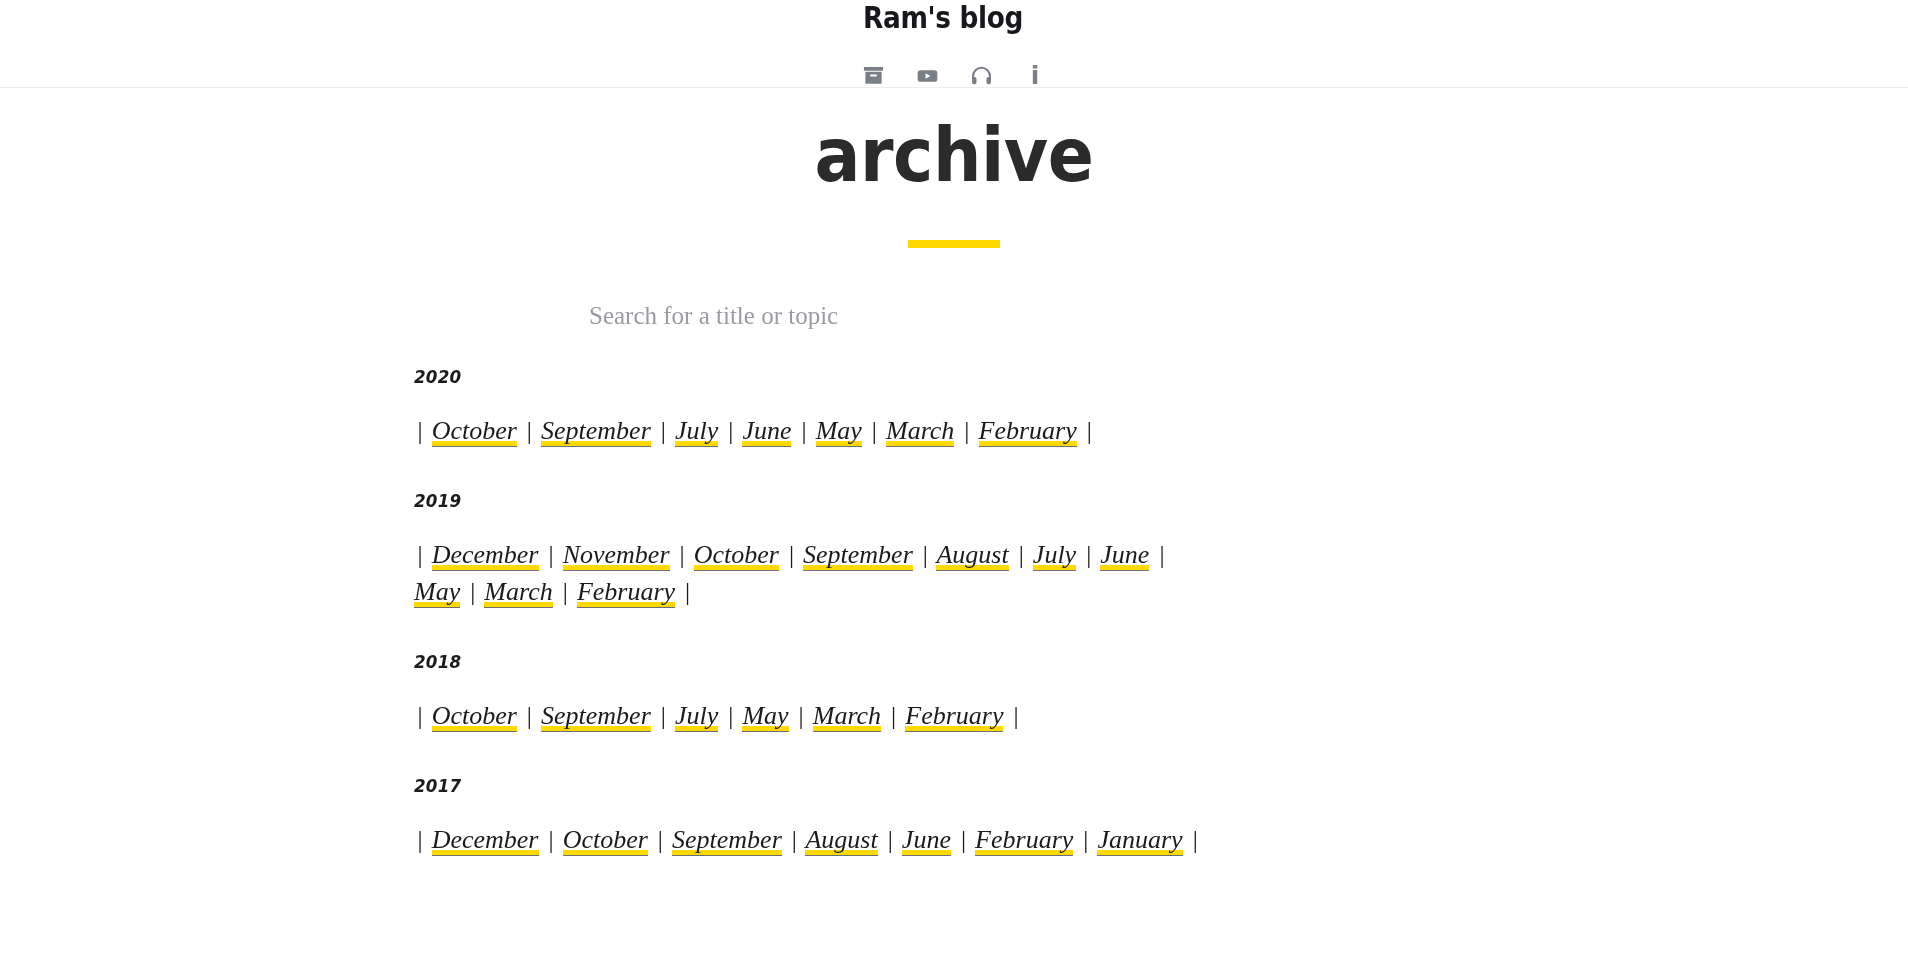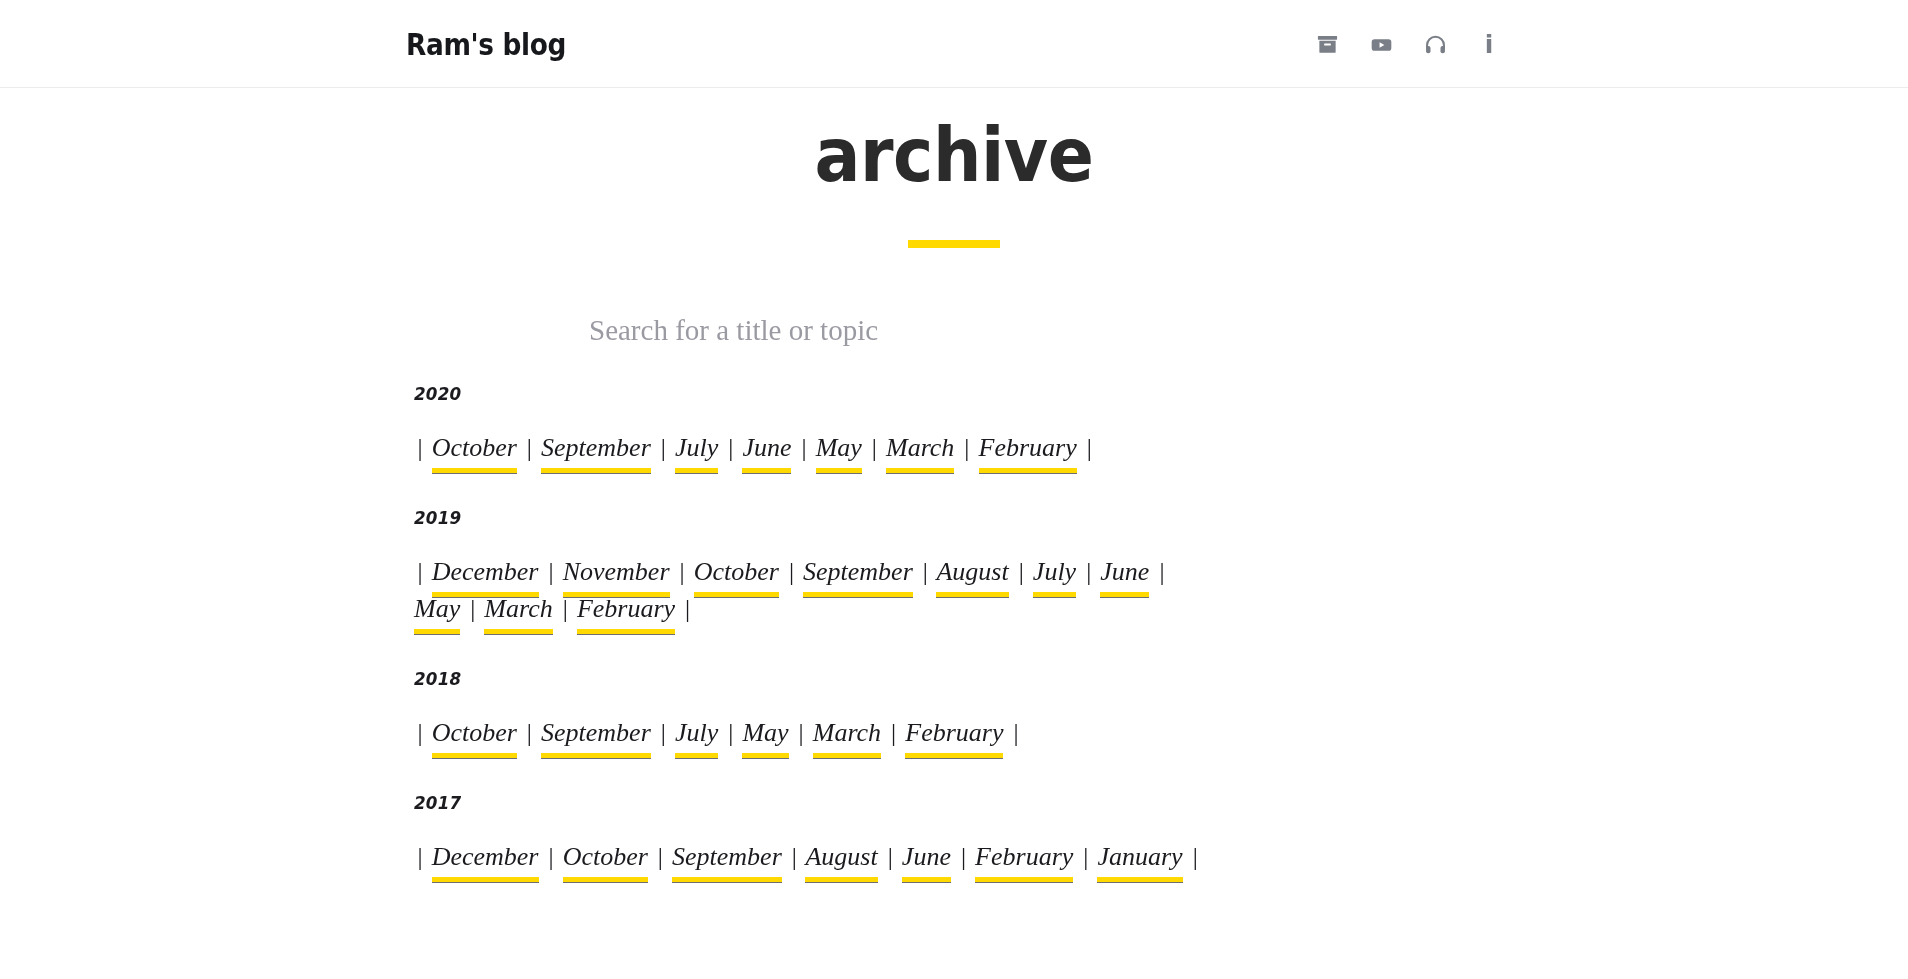--- a/index.html
+++ b/index.html
@@ -25,20 +25,21 @@
     width: 100%;
   }
   .header-inner {
     width: 1100px;
     margin: 0 auto;
     height: 88px;
     display: flex;
     align-items: center;
     justify-content: space-between;
     padding: 0 2px;
+    flex-direction: column;
   }
   .site-title {
     font-family: "DejaVu Sans", sans-serif;
     font-weight: 700;
     font-size: 30px;
     letter-spacing: -0.4px;
     color: #17181c;
     margin: 0;
     text-decoration: none;
     transform: scaleX(0.88);
@@ -95,25 +96,24 @@
   
   .search-row {
     margin-top: 54px;
     padding-left: 185px;
   }
   .search-input {
     border: none;
     outline: none;
     background: transparent;
     font-family: "Liberation Serif", serif;
-    font-size: 29px;
+    font-size: 25px;
     color: #55555b;
     width: 560px;
     padding: 0;
-    margin-top: 12px;
   }
   .search-input::placeholder {
     color: #9a9aa2;
     opacity: 1;
   }
 
   
   .archive-list {
     margin-top: 36px;
     padding-left: 10px;
@@ -142,21 +142,21 @@
     padding: 0 2px;
   }
   .month-link {
     color: #1b1b1f;
     text-decoration: none;
     background-image: linear-gradient(#ffd900, #ffd900);
     background-repeat: no-repeat;
     background-size: 100% 5px;
     background-position: 0 100%;
     border-bottom: 1px solid #6d6d72;
-    padding-bottom: 11px;
+    padding-bottom: 1px;
   }
 </style>
 </head>
 <body>
 
 <header class="site-header">
   <div class="header-inner">
     <a class="site-title" href="#">Ram's blog</a>
     <nav class="header-icons">
 

